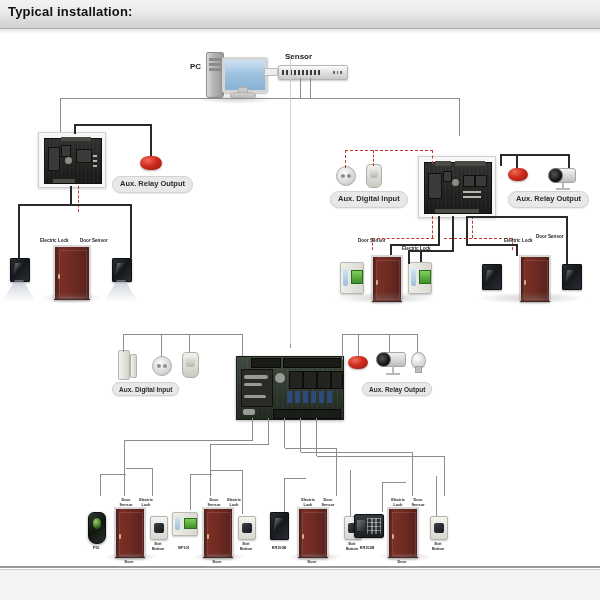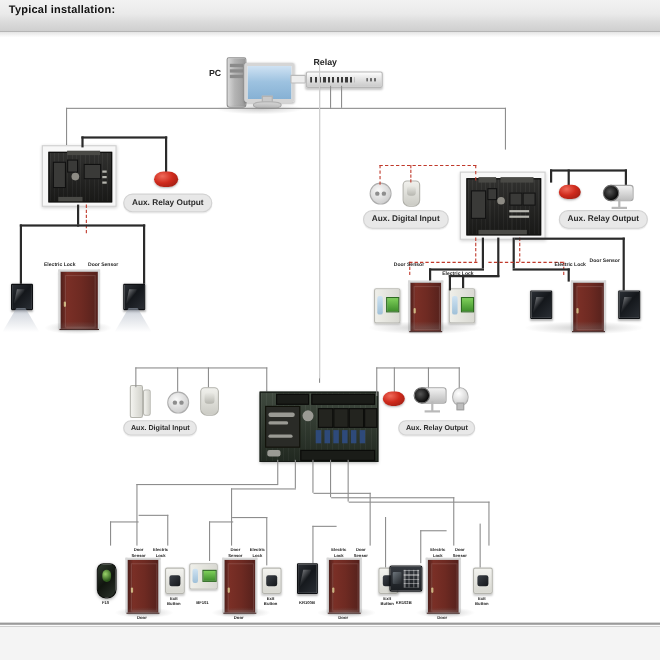--- a/index.html
+++ b/index.html
@@ -13,21 +13,21 @@
   #page{position:relative;width:600px;height:600px;background:#fff;}
 
   
   .header{
     position:absolute;left:0;top:0;width:600px;height:28px;
     background:linear-gradient(to bottom,#f2f2f2 0%,#eaeaea 45%,#dcdcdc 70%,#cfcfcf 100%);
     border-bottom:1px solid #c8c8c8;
   }
   .header-title{
     position:absolute;left:8px;top:4px;
-    font-size:10px;font-weight:bold;color:#111;letter-spacing:.2px;
+    font-size:13px;font-weight:bold;color:#111;letter-spacing:.2px;
     font-family:"Liberation Sans","DejaVu Sans",sans-serif;
   }
   .header-shadow{
     position:absolute;left:0;top:28px;width:600px;height:6px;
     background:linear-gradient(to bottom,rgba(0,0,0,.13),rgba(0,0,0,0));
   }
 
   
   .canvas{position:absolute;left:0;top:34px;width:600px;height:532px;background:#fff;}
 
@@ -302,21 +302,21 @@
       <div class="bay" style="top:5px;"></div>
       <div class="bay" style="top:10px;"></div>
       <div class="bay" style="top:15px;"></div>
     </div>
 
     <div class="monitor-screen" style="left:222px;top:23px;width:40px;height:30px;"></div>
     <div class="monitor-neck" style="left:238px;top:53px;width:8px;height:6px;"></div>
     <div class="monitor-base" style="left:230px;top:58px;width:24px;height:5px;"></div>
     <div class="shadow" style="left:196px;top:60px;width:80px;height:10px;"></div>
 
-    <div class="plainlabel" style="left:285px;top:18px;">Relay</div>
+    <div class="plainlabel" style="left:285px;top:18px;">Sensor</div>
     <div class="switch-body" style="left:278px;top:31px;width:68px;height:13px;">
       <div class="switch-ports"></div>
       <div class="switch-leds"></div>
     </div>
 
     <div class="rj45" style="left:264px;top:34px;width:12px;height:6px;"></div>
 
     <div class="wire thin" style="left:290px;top:44px;width:1px;height:20px;"></div>
     <div class="wire thin" style="left:300px;top:44px;width:1px;height:20px;"></div>
     <div class="wire thin" style="left:310px;top:44px;width:1px;height:20px;"></div>

